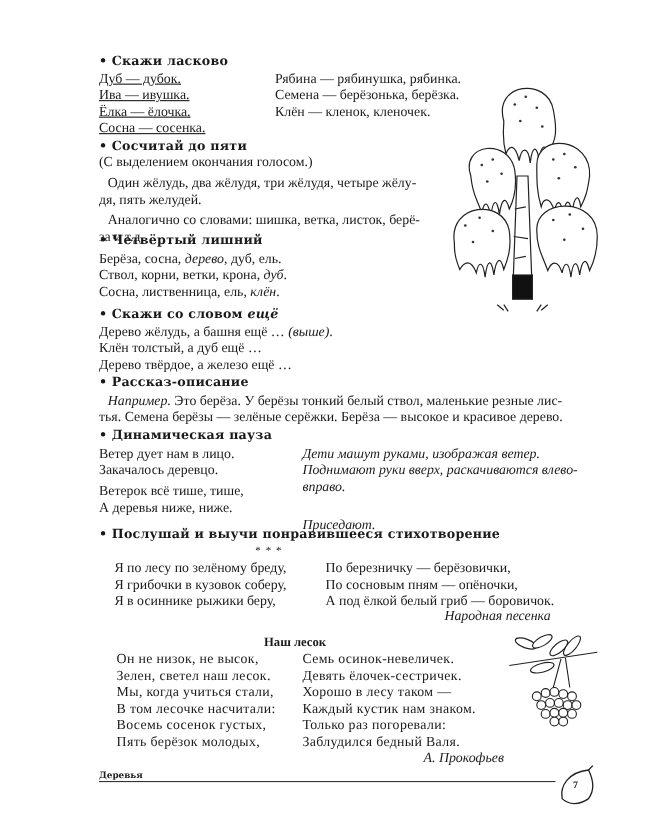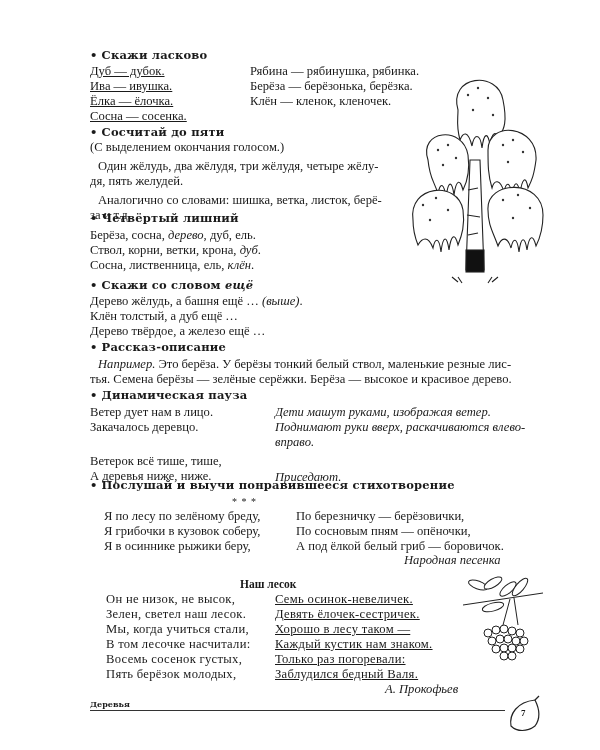--- a/index.html
+++ b/index.html
@@ -22,21 +22,21 @@
 
   <div class="abs h" style="left:90px;top:48px;"><span class="b">•</span><span>Скажи ласково</span></div>
   <div class="abs txt" style="left:90px;top:64px;text-decoration:underline;">
     <div>Дуб — дубок.</div>
     <div>Ива — ивушка.</div>
     <div>Ёлка — ёлочка.</div>
     <div>Сосна — сосенка.</div>
   </div>
   <div class="abs txt" style="left:250px;top:64px;">
     <div>Рябина — рябинушка, рябинка.</div>
-    <div>Берёза — берёзонька, берёзка.</div>
+    <div>Семена — берёзонька, берёзка.</div>
     <div>Клён — кленок, кленочек.</div>
   </div>
 
   <div class="abs h" style="left:90px;top:125px;"><span class="b">•</span><span>Сосчитай до пяти</span></div>
   <div class="abs txt" style="left:90px;top:140px;">(С выделением окончания голосом.)</div>
   <div class="abs txt" style="left:98px;top:159px;">Один жёлудь, два жёлудя, три жёлудя, четыре жёлу-</div>
   <div class="abs txt" style="left:90px;top:174px;">дя, пять желудей.</div>
   <div class="abs txt" style="left:98px;top:193px;">Аналогично со словами: шишка, ветка, листок, берё-</div>
   <div class="abs txt" style="left:90px;top:208px;">за и т.д.</div>
 
@@ -56,21 +56,21 @@
 
   <div class="abs h" style="left:90px;top:340px;"><span class="b">•</span><span>Рассказ-описание</span></div>
   <div class="abs txt" style="left:98px;top:357px;"><span class="it">Например.</span><span> Это берёза. У берёзы тонкий белый ствол, маленькие резные лис-</span></div>
   <div class="abs txt" style="left:90px;top:372px;">тья. Семена берёзы — зелёные серёжки. Берёза — высокое и красивое дерево.</div>
 
   <div class="abs h" style="left:90px;top:388px;"><span class="b">•</span><span>Динамическая пауза</span></div>
   <div class="abs txt" style="left:90px;top:405px;">
     <div>Ветер дует нам в лицо.</div>
     <div>Закачалось деревцо.</div>
     <div style="height:4px"></div>
-    <div style="margin-top:15px">Ветерок всё тише, тише,</div>
+    <div style="margin-top:0">Ветерок всё тише, тише,</div>
     <div>А деревья ниже, ниже.</div>
   </div>
   <div class="abs txt it" style="left:275px;top:405px;">
     <div>Дети машут руками, изображая ветер.</div>
     <div>Поднимают руки вверх, раскачиваются влево-</div>
     <div>вправо.</div>
     <div style="margin-top:20px">Приседают.</div>
   </div>
 
   <div class="abs h" style="left:90px;top:478px;"><span class="b">•</span><span>Послушай и выучи понравившееся стихотворение</span></div>
@@ -89,21 +89,21 @@
 
   <div class="abs" style="left:240px;top:578px;font-family:'Liberation Serif',serif;font-weight:bold;font-size:11.5px;">Наш лесок</div>
   <div class="abs txt" style="left:106px;top:592px;letter-spacing:0.3px;">
     <div>Он не низок, не высок,</div>
     <div>Зелен, светел наш лесок.</div>
     <div>Мы, когда учиться стали,</div>
     <div>В том лесочке насчитали:</div>
     <div>Восемь сосенок густых,</div>
     <div>Пять берёзок молодых,</div>
   </div>
-  <div class="abs txt" style="left:275px;top:592px;letter-spacing:0.3px;text-decoration:underline;">
+  <div class="abs txt" style="left:275px;top:592px;letter-spacing:0.3px;">
     <div>Семь осинок-невеличек.</div>
     <div>Девять ёлочек-сестричек.</div>
     <div>Хорошо в лесу таком —</div>
     <div>Каждый кустик нам знаком.</div>
     <div>Только раз погоревали:</div>
     <div>Заблудился бедный Валя.</div>
   </div>
   <div class="abs txt it" style="left:385px;top:682px;">А. Прокофьев</div>
 
   <svg class="abs" style="left:408px;top:70px;" width="140" height="230" viewBox="0 0 140 230">

